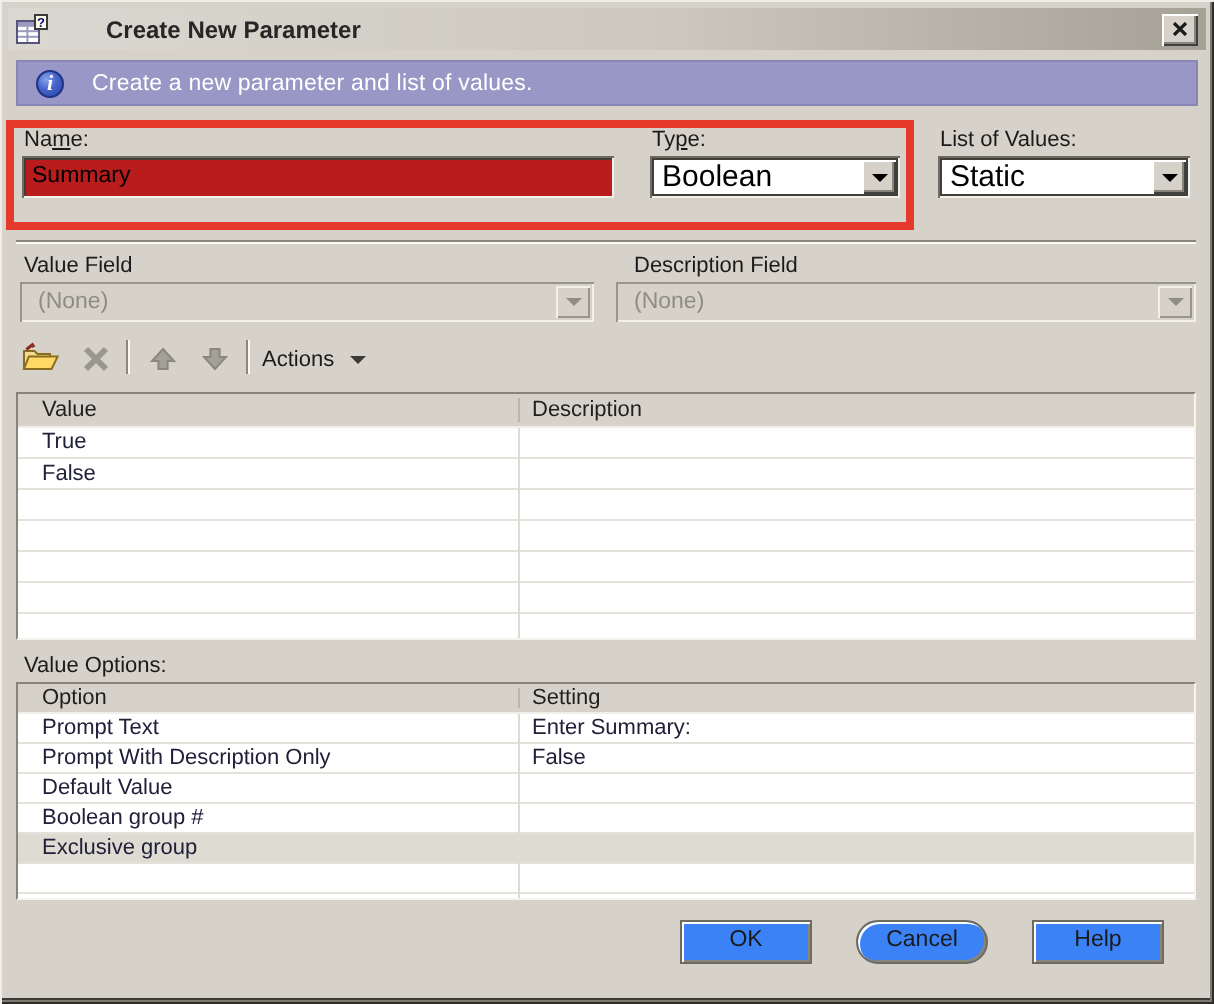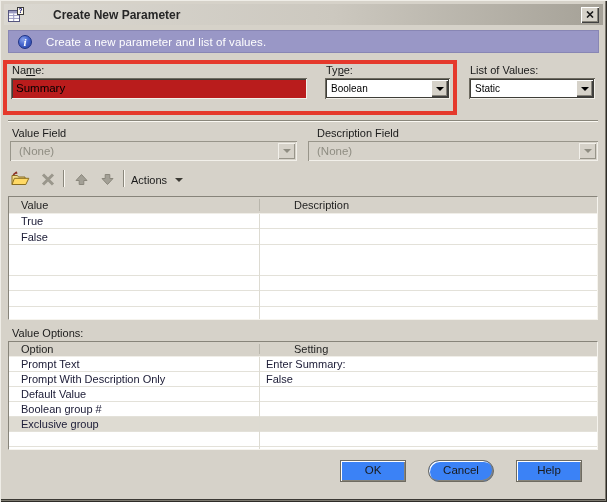--- a/index.html
+++ b/index.html
@@ -53,21 +53,21 @@
   .tinput {
     position:absolute; background:#b91c1c; height:21px;
     box-shadow: inset 1px 1px 0 #6e6b61, inset -1px -1px 0 #f2f0ea,
                 inset 2px 2px 0 #3f3e38;
     padding:4px 0 0 5px; color:#000; font-size:11.5px; line-height:13px;
   }
   .combo {
     position:absolute; height:21px; background:#fff;
     box-shadow: inset 1px 1px 0 #6e6b61, inset -1px -1px 0 #f2f0ea,
                 inset 2px 2px 0 #3f3e38, inset -2px -2px 0 #3f3e38;
-    padding:4px 0 0 6px; color:#000; font-size:10px; line-height:13px;
+    padding:4px 0 0 6px; color:#000; font-size:15px; line-height:13px;
   }
   .combo .drop, .dcombo .drop {
     position:absolute; right:2px; top:2px; bottom:2px; width:17px;
     background:#d6d2c9;
     box-shadow: inset 1px 1px 0 #ffffff, inset -1px -1px 0 #404040, inset -2px -2px 0 #87847a;
     display:flex; align-items:center; justify-content:center;
   }
   .tri { width:0; height:0; border-left:4px solid transparent; border-right:4px solid transparent;
          border-top:4px solid #000; }
   .dcombo {
@@ -85,21 +85,21 @@
   .actions { position:absolute; left:131px; top:171px; height:18px; display:flex; align-items:center; color:#1a1a1a; }
   .actions .tri { margin-left:8px; border-top-color:#3c3a34; }
   
   .grid {
     position:absolute; left:8px; width:590px; background:#fff;
     border:1px solid; border-color:#87847a #f6f4ee #f6f4ee #87847a;
     box-shadow: inset 1px 1px 0 #b9b6ac;
   }
   .grid-head { display:flex; background:#d6d2c9; position:relative; border-bottom:1px solid #f0eee8; color:#1f1f1f; }
   .grid-head .c1 { width:250px; padding-left:12px; }
-  .grid-head .c2 { flex:1; padding-left:7px;margin-left:28px; }
+  .grid-head .c2 { flex:1; padding-left:7px; }
   .grid-body { position:relative; overflow:hidden; }
   .coldiv { position:absolute; left:250px; top:0; bottom:0; width:1px; background:#dddbd2; z-index:3; }
   .hcoldiv { position:absolute; left:250px; top:2px; bottom:2px; width:1px; background:#b9b6ac; }
   .grow { position:absolute; left:0; right:0; display:flex; color:#20203a; z-index:2; }
   .grow .c1 { width:250px; padding-left:12px; white-space:nowrap; overflow:hidden; }
   .grow .c2 { flex:1; padding-left:7px; white-space:nowrap; overflow:hidden; }
   .rows155 { background:repeating-linear-gradient(to bottom,#fff 0px,#fff 14.5px,#e3e1d9 14.5px,#e3e1d9 15.5px); }
   .rows150 { background:repeating-linear-gradient(to bottom,#fff 0px,#fff 14px,#e3e1d9 14px,#e3e1d9 15px); }
   .sel { background:#dedbd2; }
   

